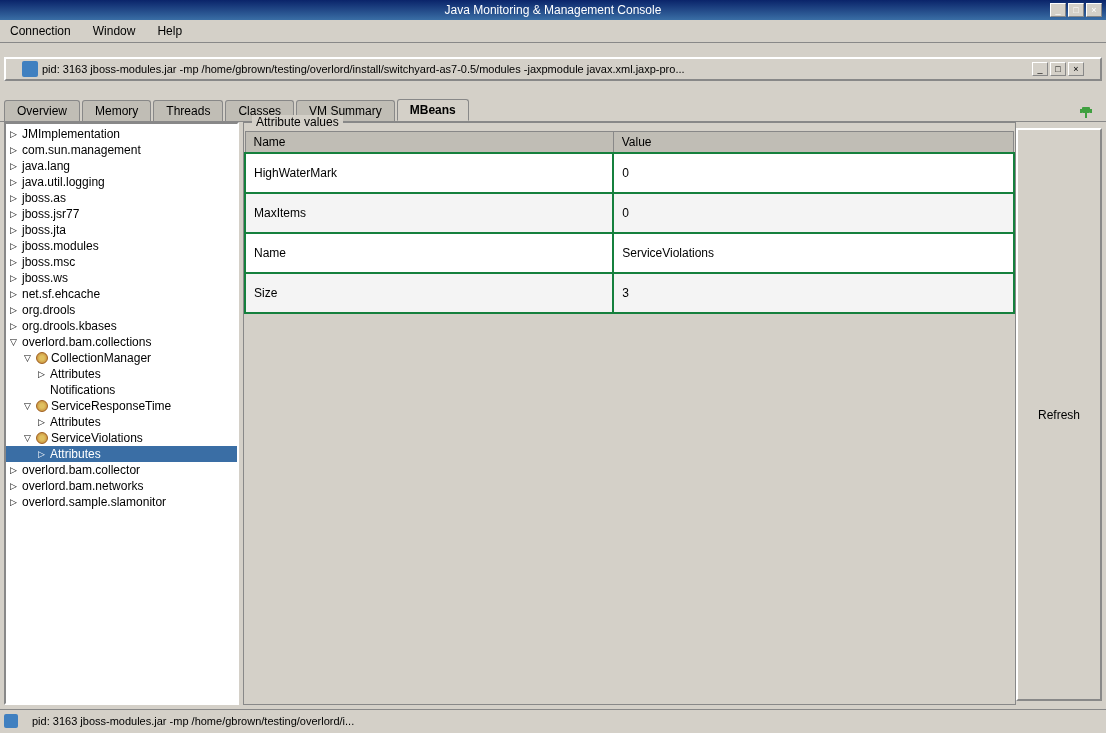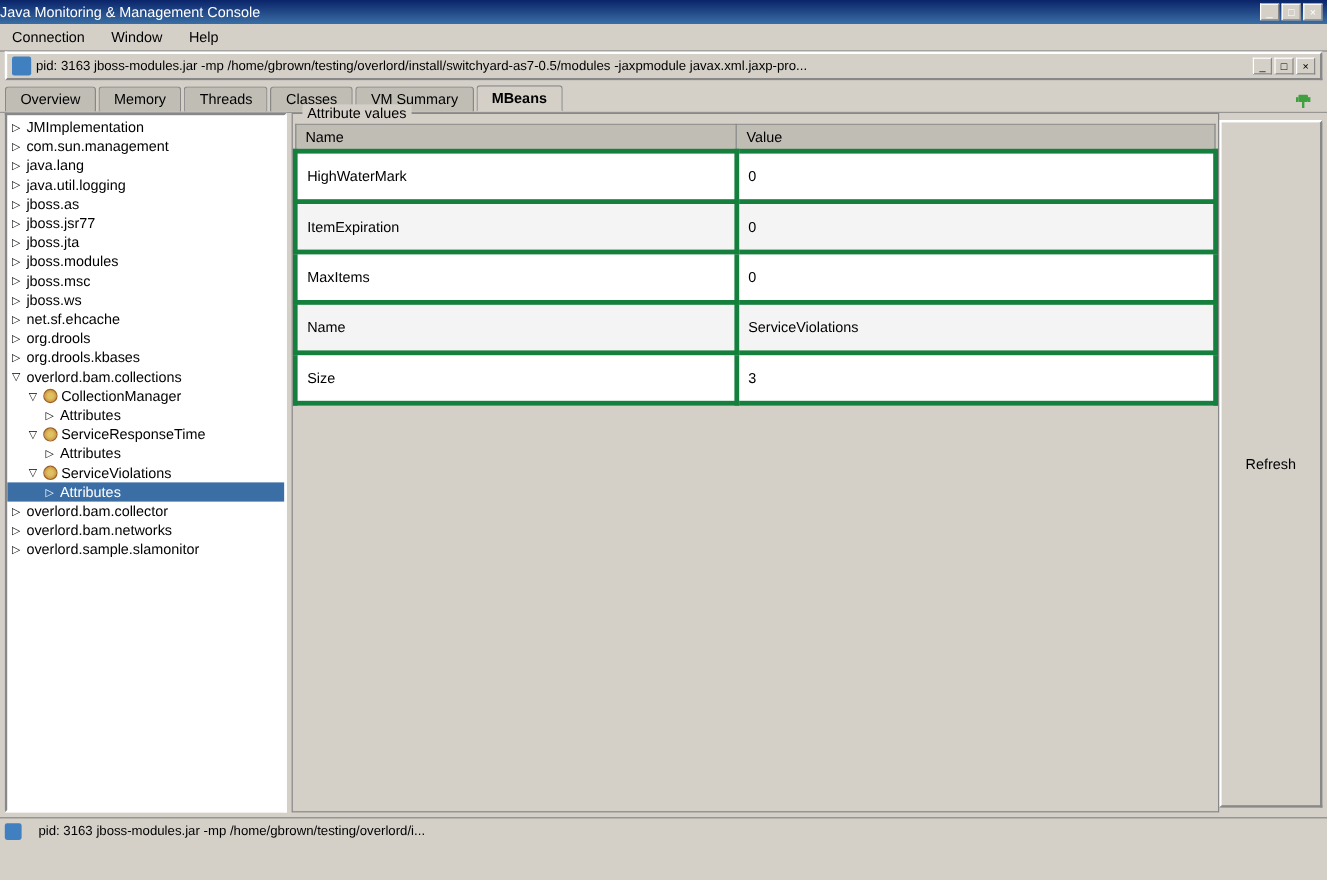--- a/index.html
+++ b/index.html
@@ -14,20 +14,21 @@
 
     
     .title-bar {
       background: linear-gradient(to bottom, #0a246a, #3a6ea5);
       color: white;
       text-align: center;
       padding: 3px 0;
       font-size: 12px;
       display: flex;
       align-items: center;
+      justify-content: center;
       position: relative;
     }
     .title-bar-buttons {
       position: absolute;
       right: 4px;
       display: flex;
       gap: 2px;
     }
     .title-btn {
       width: 16px;
@@ -55,22 +56,22 @@
       padding: 2px 6px;
       cursor: pointer;
       font-size: 12px;
     }
 
     
     .process-bar {
       background: #d4d0c8;
       border: 2px solid;
       border-color: #fff #888 #888 #fff;
-      margin: 0 4px;
-      padding: 2px 4px;
+      margin: 14px 4px;
+      padding: 2px 16px;
       font-size: 11px;
       display: flex;
       align-items: center;
       gap: 4px;
       position: relative;
     }
     .process-bar .process-icon {
       width: 16px;
       height: 16px;
       background: #4080c0;
@@ -217,21 +218,21 @@
     }
     .data-table th {
       background: #c0bdb5;
       border: 1px solid #888;
       padding: 3px 8px;
       text-align: left;
       font-size: 12px;
       font-weight: normal;
     }
     .data-table td {
-      border: 4px solid #15803d;
+      border: 2px solid #15803d;
       padding: 12px 8px;
       font-size: 12px;
       background: white;
     }
     .data-table tr:nth-child(even) td { background: #f4f4f4; }
 
     .refresh-area {
       display: flex;
       justify-content: center;
       padding: 6px 0 4px 0;
@@ -370,20 +371,24 @@
         <span>overlord.bam.collections</span>
       </div>
       <div class="tree-item" style="padding-left: 18px;">
         <span class="arrow">▽</span>
         <span class="gear-icon"></span>
         <span>CollectionManager</span>
       </div>
       <div class="tree-item" style="padding-left: 32px;">
         <span class="arrow">▷</span>
         <span>Attributes</span>
+      </div>
+      <div class="tree-item" style="padding-left: 32px;">
+        <span class="arrow"></span>
+        <span>Notifications</span>
       </div>
       <div class="tree-item" style="padding-left: 18px;">
         <span class="arrow">▽</span>
         <span class="gear-icon"></span>
         <span>ServiceResponseTime</span>
       </div>
       <div class="tree-item" style="padding-left: 32px;">
         <span class="arrow">▷</span>
         <span>Attributes</span>
       </div>
@@ -420,24 +425,20 @@
               <th>Name</th>
               <th>Value</th>
             </tr>
           </thead>
           <tbody id="attr-tbody">
           <tr>
                 <td>HighWaterMark</td>
                 <td>0</td>
               </tr>
               <tr>
-                <td>ItemExpiration</td>
-                <td>0</td>
-              </tr>
-              <tr>
                 <td>MaxItems</td>
                 <td>0</td>
               </tr>
               <tr>
                 <td>Name</td>
                 <td>ServiceViolations</td>
               </tr>
               <tr>
                 <td>Size</td>
                 <td>3</td>

